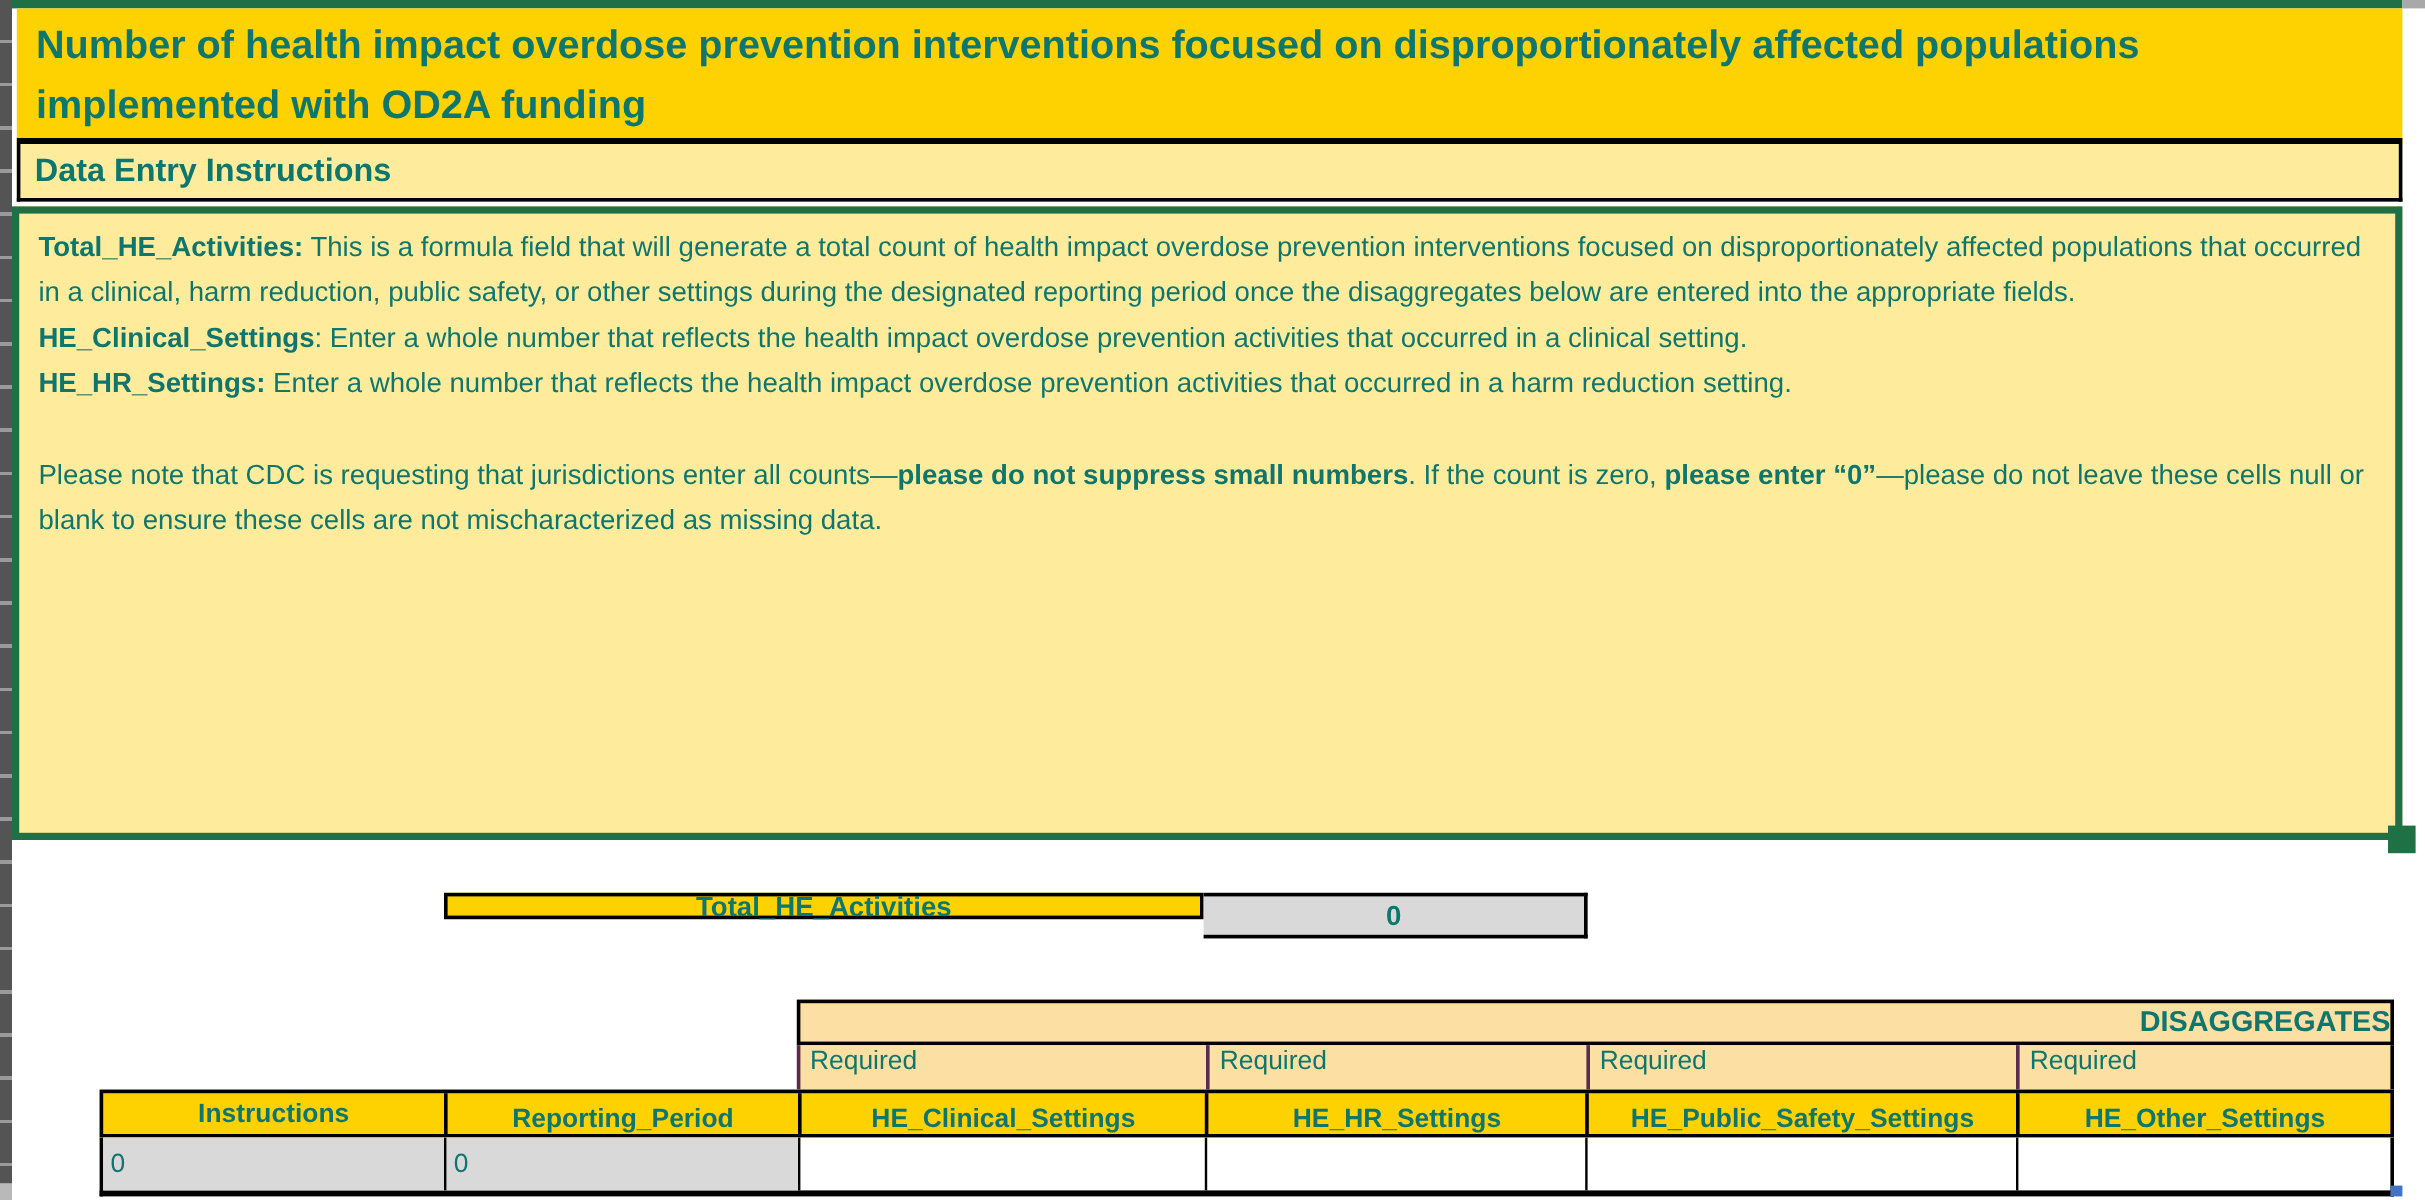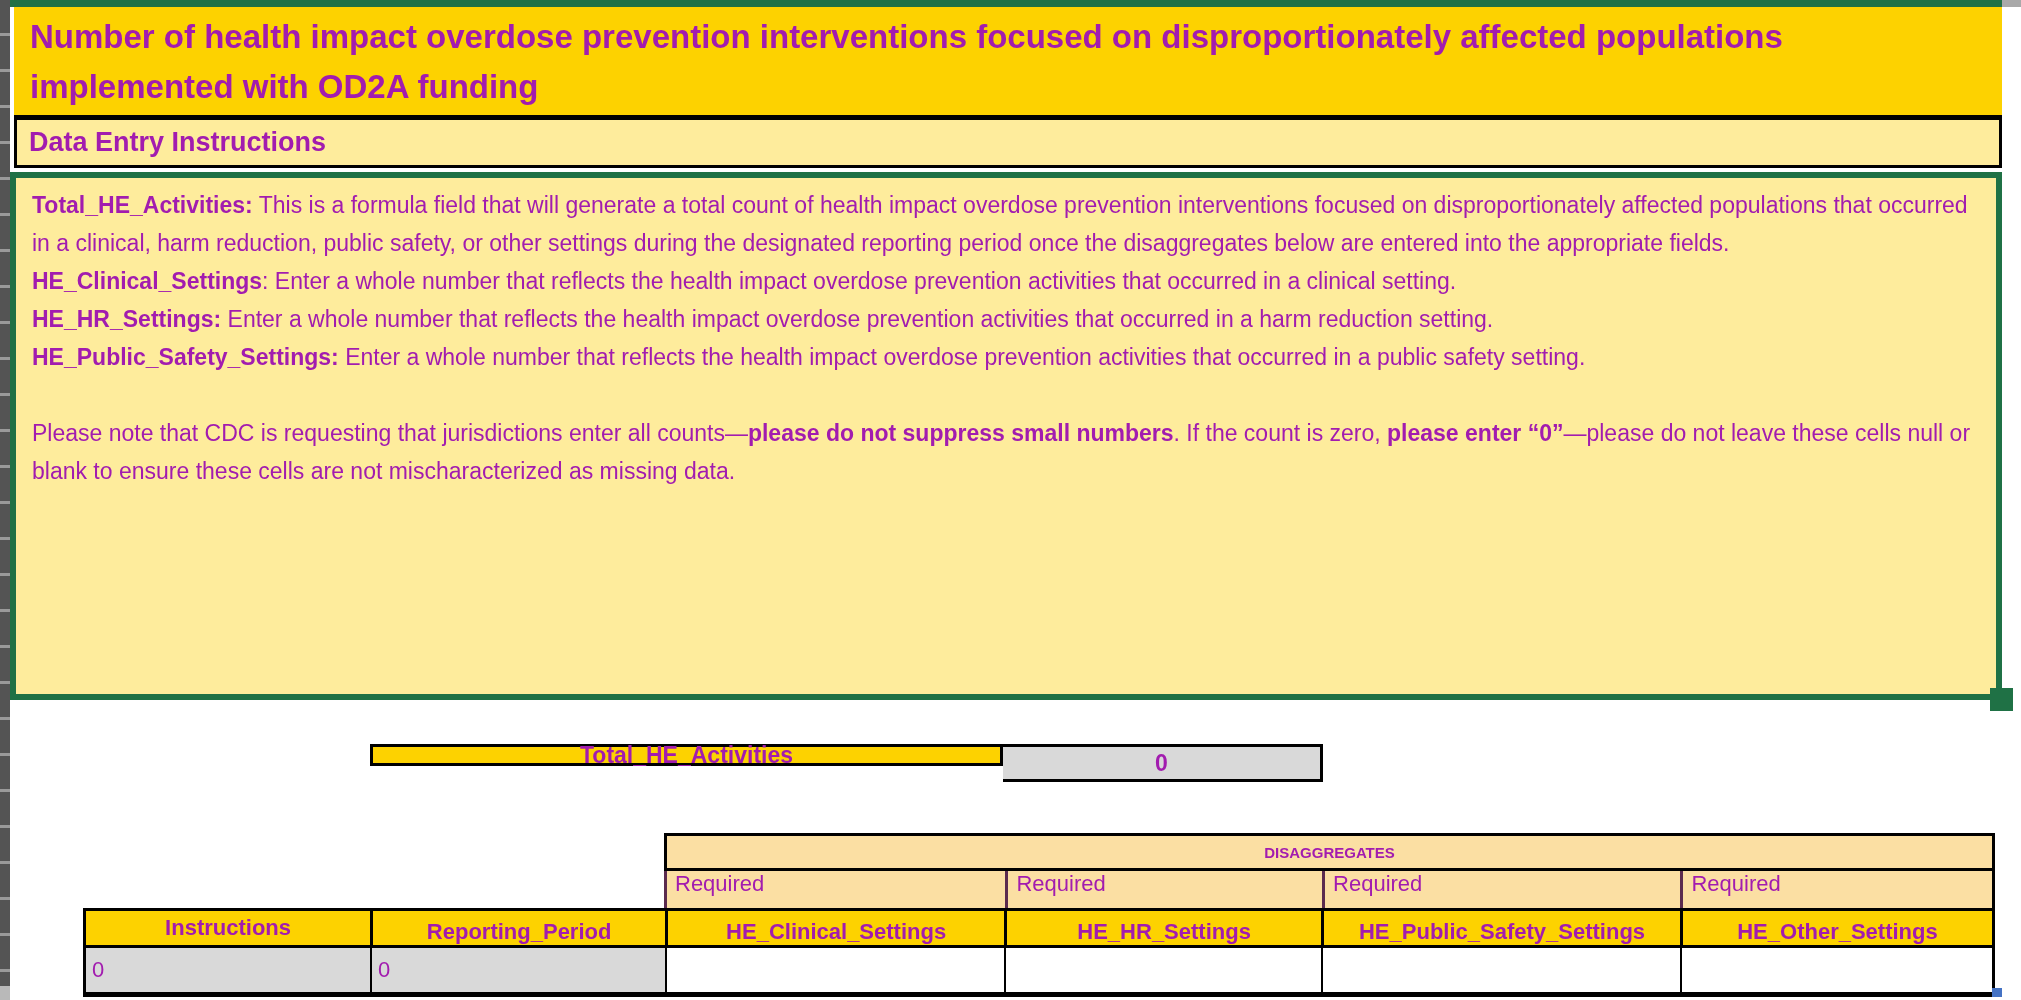--- a/index.html
+++ b/index.html
@@ -1,18 +1,18 @@
 <!DOCTYPE html>
 <html><head>
 <meta charset="utf-8">
 <style>
   html,body{margin:0;padding:0;background:#ffffff;}
   .screen{
     position:relative;width:2021px;height:1000px;background:#ffffff;
-    font-family:"Liberation Sans",sans-serif;color:#a21caf;overflow:hidden;
+    font-family:"Liberation Sans",sans-serif;color:#0f766e;overflow:hidden;
   }
   .abs{position:absolute;box-sizing:border-box;}
 
   
   .row-strip{
     left:0;top:0;width:10px;height:1000px;
     background:repeating-linear-gradient(to bottom,#545454 0 33px,#9a9a9a 33px 36px);
   }
   .row-strip-foot{left:0;top:986px;width:10px;height:14px;background:#b9b9b9;}
 
@@ -56,22 +56,22 @@
   .total-value{
     left:1003px;top:744px;width:320px;height:38px;background:#d9d9d9;
     border:3px solid #000;border-left:none;
     display:flex;align-items:center;justify-content:center;
     font-weight:bold;font-size:23px;
   }
 
   
   .disagg{
     left:664px;top:833px;width:1331px;height:38px;background:#fbdfa3;
-    border:3px solid #000;display:flex;align-items:center;justify-content:center;
-    font-weight:bold;font-size:15px;
+    border:3px solid #000;display:flex;align-items:center;justify-content:flex-end;
+    font-weight:bold;font-size:24px;
   }
   .required-row{
     left:664px;top:871px;width:1331px;height:37px;background:#fbdfa3;
     display:flex;border-left:3px solid #5b2b4e;border-right:3px solid #000;
   }
   .required-cell{
     box-sizing:border-box;display:flex;
     font-size:22px;padding-left:8px;
   }
   .required-cell + .required-cell{border-left:3px solid #5b2b4e;}
@@ -120,21 +120,20 @@
   </div>
 
   <div class="abs dei-bar">
     <span>Data Entry Instructions</span>
   </div>
 
   <div class="abs instr-box">
     <p><span class="b">Total_HE_Activities:</span><span> This is a formula field that will generate a total count of health impact overdose prevention interventions focused on disproportionately affected populations that occurred in a clinical, harm reduction, public safety, or other settings during the designated reporting period once the disaggregates below are entered into the appropriate fields.</span></p>
     <p><span class="b">HE_Clinical_Settings</span><span>: Enter a whole number that reflects the health impact overdose prevention activities that occurred in a clinical setting.</span></p>
     <p><span class="b">HE_HR_Settings:</span><span> Enter a whole number that reflects the health impact overdose prevention activities that occurred in a harm reduction setting.</span></p>
-    <p><span class="b">HE_Public_Safety_Settings:</span><span> Enter a whole number that reflects the health impact overdose prevention activities that occurred in a public safety setting.</span></p>
     <p>&nbsp;</p>
     <p><span>Please note that CDC is requesting that jurisdictions enter all counts—</span><span class="b">please do not suppress small numbers</span><span>. If the count is zero, </span><span class="b">please enter “0”</span><span>—please do not leave these cells null or blank to ensure these cells are not mischaracterized as missing data.</span></p>
   </div>
   <div class="abs green-handle"></div>
 
   <div class="abs total-label">
     <span>Total_HE_Activities</span>
   </div>
   <div class="abs total-value">
     <span>0</span>

